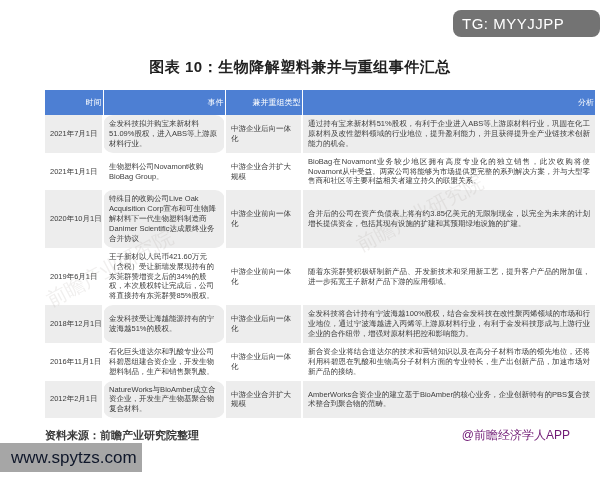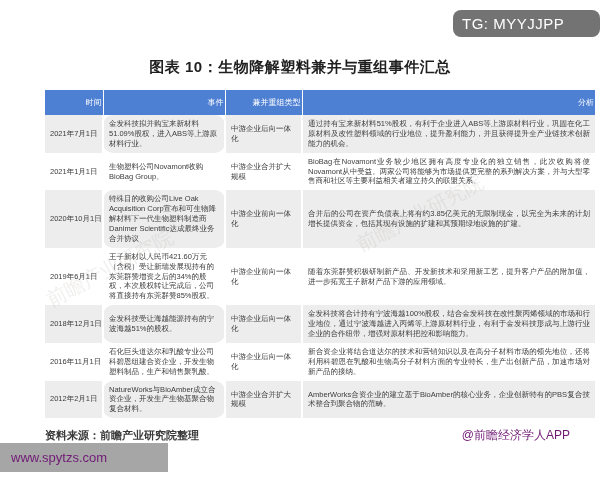--- a/index.html
+++ b/index.html
@@ -72,23 +72,23 @@
     display: flex;
     justify-content: space-between;
     align-items: baseline;
     margin: 9px 30px 0 45px;
   }
   .source { font-size: 11px; font-weight: bold; color: #3a3a3a; }
   .credit { font-size: 12px; color: #701a75; }
 
   .wm-bar {
     position: absolute; left: 0; bottom: 8px;
-    width: 168px; height: 29px;
-    background: #a6a6a6; color: #701a75;
-    font-size: 13px; line-height: 29px;
+    width: 142px; height: 29px;
+    background: #a6a6a6; color: #0f172a;
+    font-size: 17px; line-height: 29px;
     padding-left: 11px; box-sizing: border-box;
   }
 
   .diag-wm {
     position: absolute;
     color: #8a7f78;
     opacity: 0.12;
     font-size: 20px;
     transform: rotate(-28deg);
     pointer-events: none;

